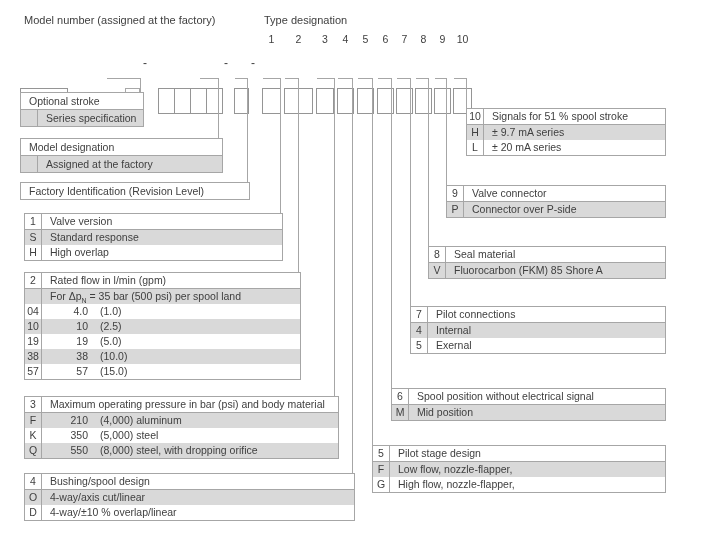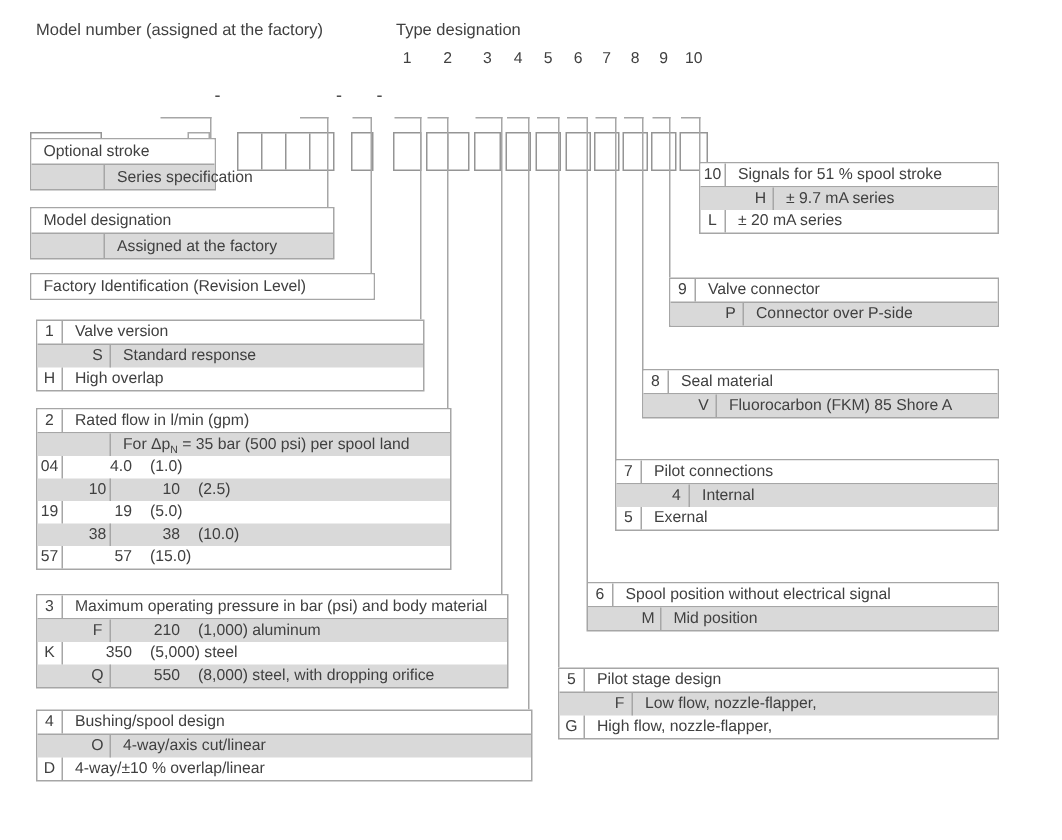--- a/index.html
+++ b/index.html
@@ -23,21 +23,21 @@
   .tnum { position:absolute; top:33px; height:12px; line-height:12px; font-size:10.5px; text-align:center; }
 
   
   .hline { position:absolute; height:1px; background:#a6a6a6; }
   .vline { position:absolute; width:1px; background:#a6a6a6; }
 
   
   .tbl { position:absolute; border:1px solid #a6a6a6; background:#fff; font-size:10.5px; }
   .row { display:flex; height:15px; line-height:15px; white-space:nowrap; }
   .rh16 .row { height:16px; line-height:16px; }
-  .row.gray { background:#d9d9d9;padding-left:32px; }
+  .row.gray { background:#d9d9d9; }
   .row.header { background:#fff; }
   .row.header:not(:last-child) { border-bottom:1px solid #a6a6a6; }
   .code { flex:none; width:16px; border-right:1px solid #a6a6a6; text-align:center; }
   .val  { flex:none; width:46px; text-align:right; padding-right:4px; }
   .text { flex:1; padding-left:8px; overflow:visible; }
   .row.header .text { padding-left:8px; }
   sub { font-size:7px; }
 
   
   .p-opt { left:20px;  top:92px;  width:122px; }
@@ -199,21 +199,21 @@
       </div>
     </div>
   <div class="tbl p-t3">
       <div class="row header">
         <span class="code">3</span>
         <span class="text">Maximum operating pressure in bar (psi) and body material</span>
       </div>
       <div class="row gray">
         <span class="code">F</span>
         <span class="val">210</span>
-        <span class="text">(1,000) aluminum</span>
+        <span class="text">(4,000) aluminum</span>
       </div>
       <div class="row">
         <span class="code">K</span>
         <span class="val">350</span>
         <span class="text">(5,000) steel</span>
       </div>
       <div class="row gray">
         <span class="code">Q</span>
         <span class="val">550</span>
         <span class="text">(8,000) steel, with dropping orifice</span>

